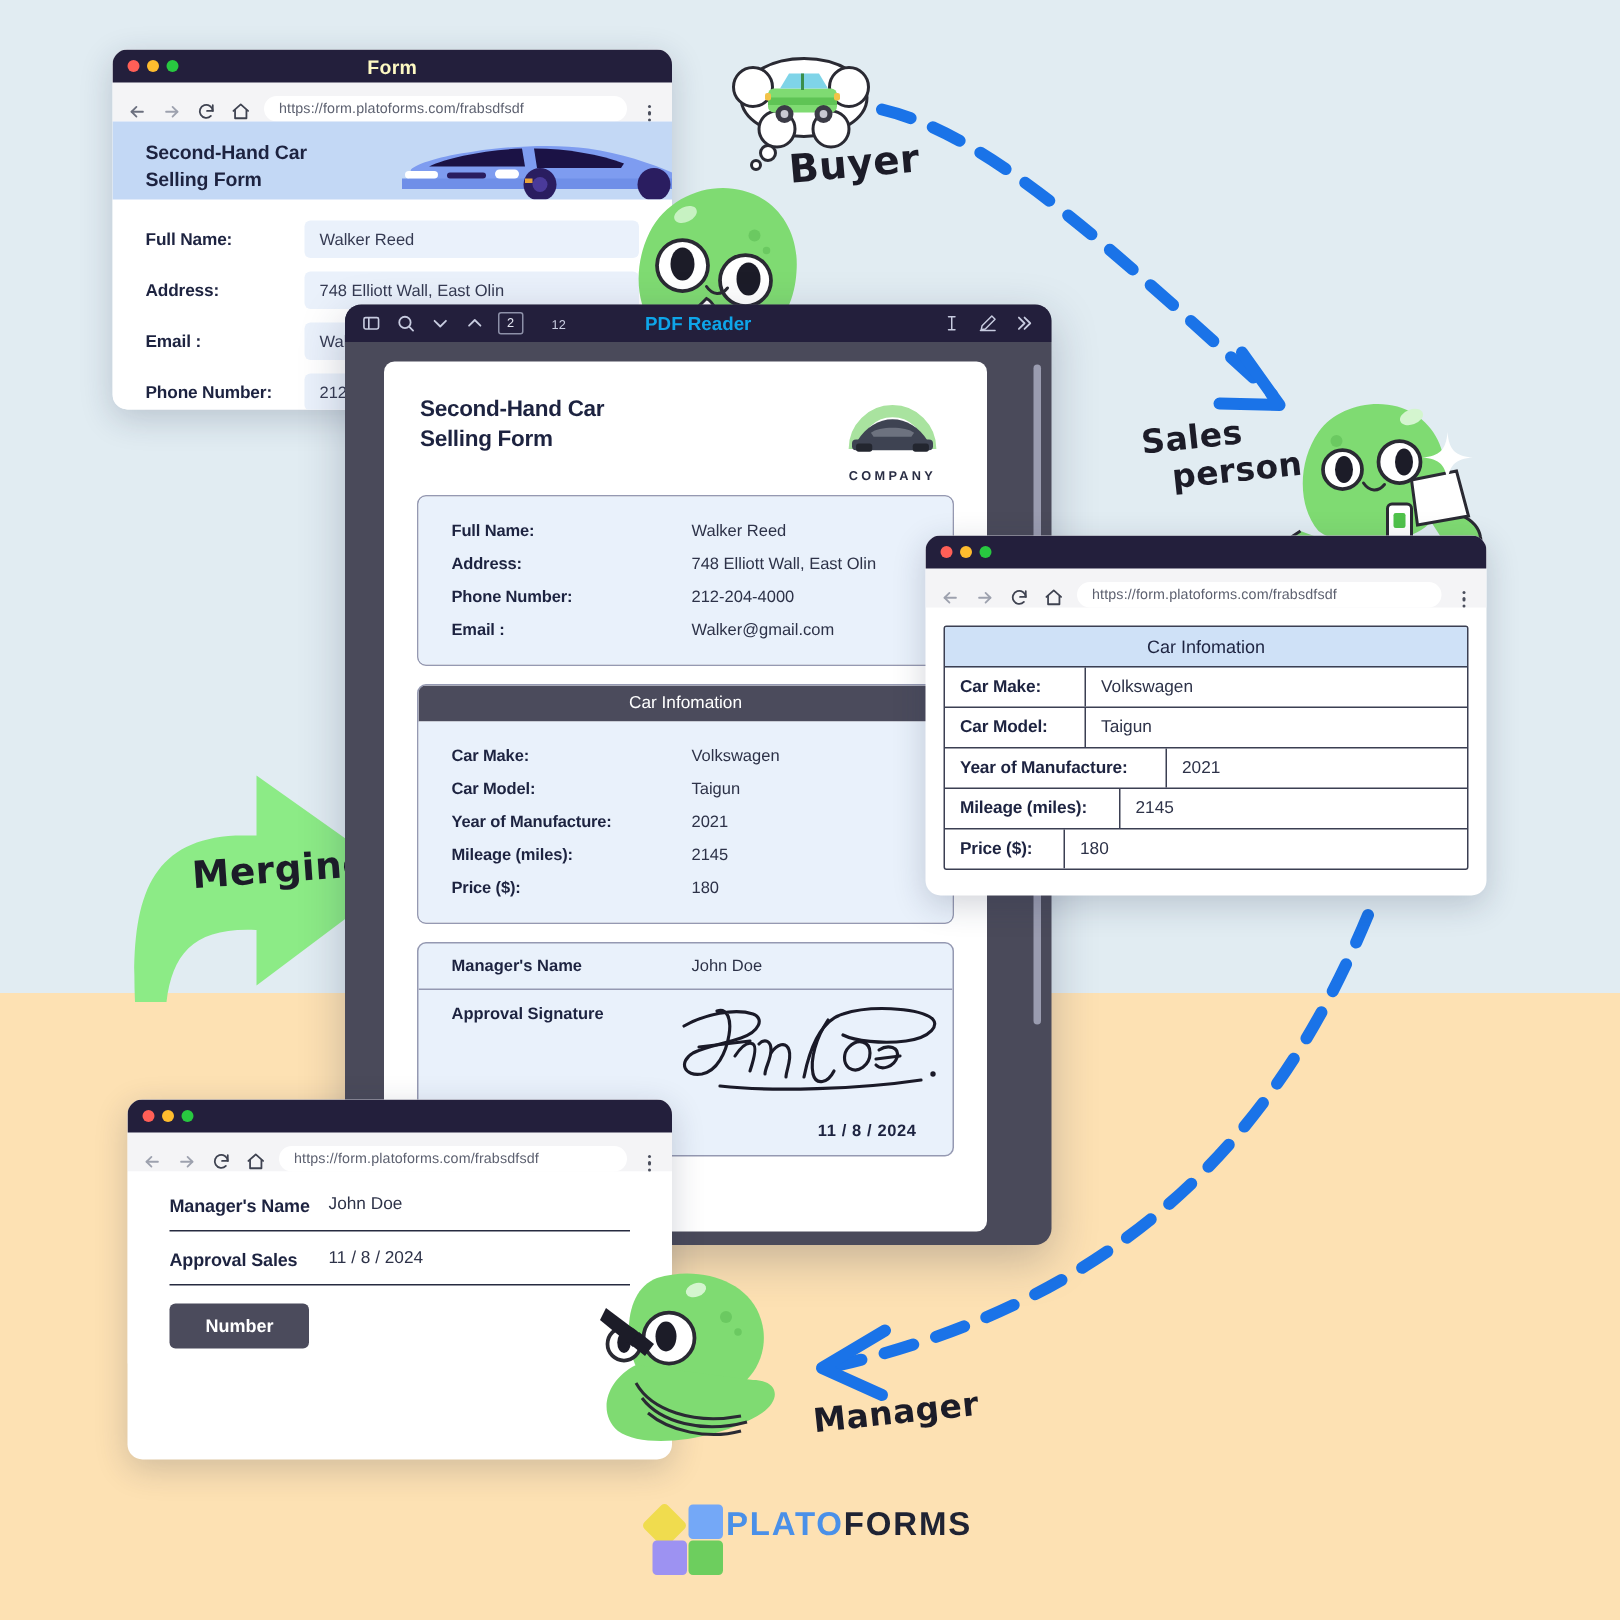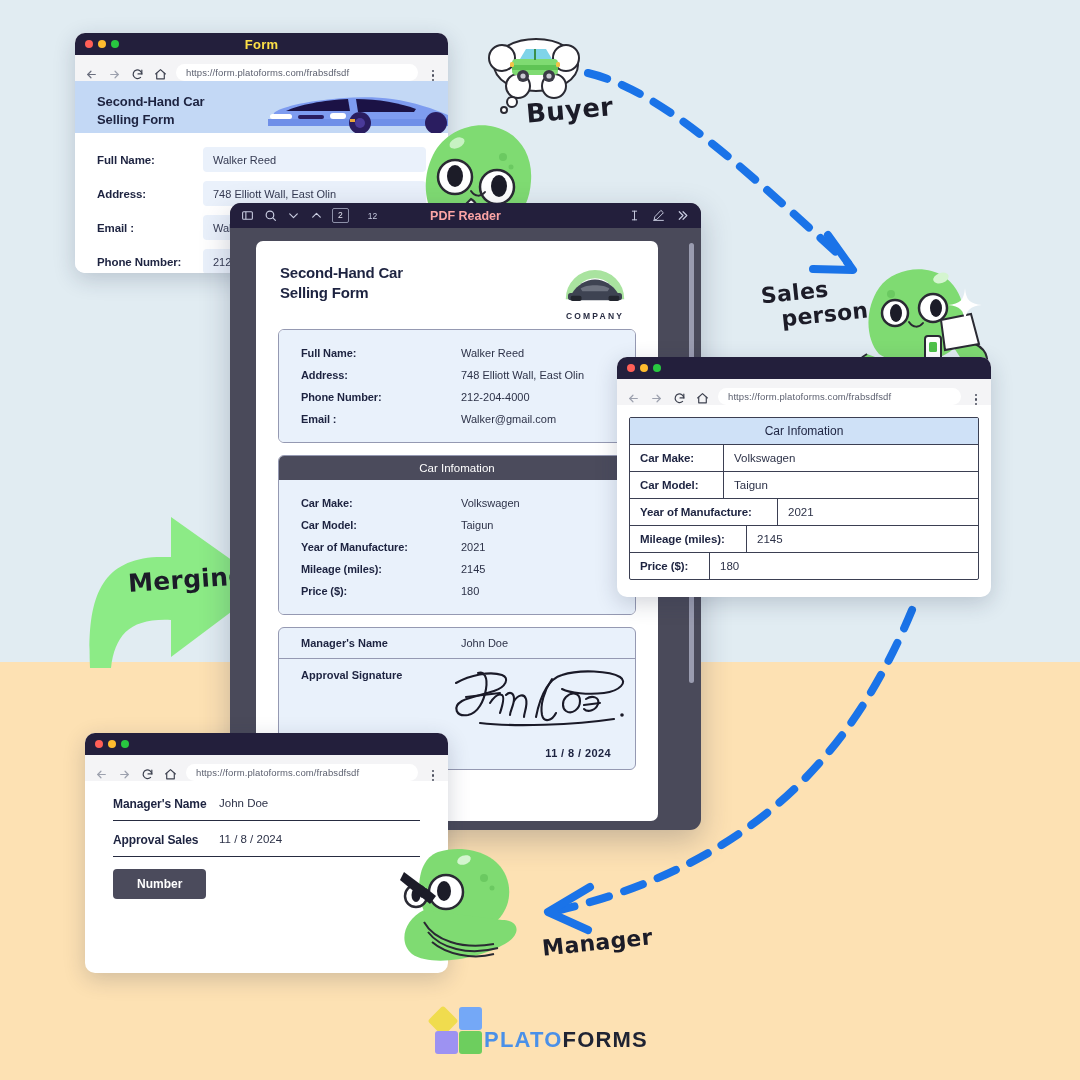--- a/index.html
+++ b/index.html
@@ -15,21 +15,21 @@
   .bg-top { position:absolute; left:0; top:0; width:1080px; height:662px; background:#e1ecf2; }
   .bg-bottom { position:absolute; left:0; top:662px; width:1080px; height:418px; background:#fde1b3; }
 
   
   .win { position:absolute; border-radius:10px; overflow:hidden;
          box-shadow: 0 6px 22px rgba(30,40,70,.20); background:#fff; }
   .titlebar { background:#231f3c; height:22px; display:flex; align-items:center; padding:0 10px; position:relative;}
   .dots { display:flex; gap:5px; }
   .dot { width:8px; height:8px; border-radius:50%; }
   .dot.r{background:#ff5f57;} .dot.y{background:#febc2e;} .dot.g{background:#28c840;}
-  .title-center { position:absolute; left:0; right:0; text-align:center; color:#fde047;
+  .title-center { position:absolute; left:0; right:0; text-align:center; color:#fef9c3;
                   font-size:13px; font-weight:600; letter-spacing:.2px; pointer-events:none;}
   .navbar { background:#f4f4f6; height:26px; display:flex; align-items:flex-end; gap:9px; padding:0 9px; }
   .navico { width:14px; height:14px; color:#3f4351; display:flex; align-items:center; justify-content:center; flex:none;}
   .navico svg { width:13px; height:13px; display:block; }
   .urlbar { flex:1; background:#fff; border-radius:11px; height:17px; display:flex; align-items:center;
             padding:0 10px; font-size:9.5px; color:#5d6170; letter-spacing:.1px; }
   .kebab { width:12px; display:flex; flex-direction:column; align-items:center; gap:2px; flex:none; }
   .kebab i { width:2.5px; height:2.5px; background:#4a4e5c; border-radius:50%; display:block; }
 
   
@@ -44,21 +44,21 @@
   .finput { flex:1; background:#eaf1fb; border-radius:4px; height:25px; display:flex; align-items:center;
             padding:0 10px; font-size:11px; color:#353a52; }
 
   
   #win-pdf { left:230px; top:203px; width:471px; height:627px; background:#4a4a5a;
              border-radius:11px; box-shadow:0 10px 30px rgba(30,40,70,.25); overflow:hidden; position:absolute;}
   .pdf-bar { height:25px; background:#231f3c; display:flex; align-items:center; padding:0 10px; position:relative; }
   .pdf-tools-l { display:flex; align-items:center; gap:9px; color:#c8cce0; }
   .pdf-tools-r { position:absolute; right:12px; display:flex; align-items:center; gap:10px; color:#c8cce0; }
   .pdf-title { position:absolute; left:0; right:0; text-align:center; font-size:12.5px; font-weight:600;
-               color:#fca5a5; pointer-events:none; }
+               color:#0ea5e9; pointer-events:none; }
   .pagebox { border:1px solid #8d90a8; border-radius:2px; font-size:8.5px; color:#e3e5f1;
              padding:1px 5px; line-height:1.2; }
   .pagetot { font-size:8.5px; color:#c8cce0;margin-left:10px; }
   .pdf-page { position:absolute; left:26px; top:38px; width:402px; height:580px; background:#fff;
               border-radius:7px; overflow:hidden; }
   .pdf-scroll { position:absolute; right:7px; top:40px; width:5px; height:440px; background:#9a9cb0; border-radius:3px;}
   .pdf-head { display:flex; justify-content:space-between; align-items:flex-start; padding:22px 24px 8px 24px; }
   .pdf-head h1 { font-size:15px; font-weight:700; color:#1d2340; line-height:1.35; letter-spacing:-.2px;}
   .company { text-align:center; width:78px; }
   .company-name { font-size:8.5px; letter-spacing:2.2px; font-weight:700; color:#2a2e44; margin-top:2px;}
@@ -113,21 +113,21 @@
   #label-manager { left:542px; top:930px; font-size:22px; transform:rotate(-6deg); }
   #label-merging { left:128px; top:565px; font-size:25px; transform:rotate(-4deg); color:#1c1c28; }
 
   .arrow-svg { position:absolute; pointer-events:none; }
   #arrow-top { left:570px; top:55px; width:320px; height:250px; }
   #arrow-bottom { left:500px; top:585px; width:450px; height:355px; }
   #merge-arrow { left:85px; top:505px; width:215px; height:165px; }
 
   
   #footer-logo { position:absolute; left:432px; top:1003px; width:216px; height:50px;
-                 display:flex; align-items:flex-end; gap:14px; }
+                 display:flex; align-items:flex-start; gap:14px; }
   .logo-squares { position:relative; width:54px; height:46px; }
   .sq { position:absolute; width:23px; height:23px; border-radius:3px; }
   .sq.yellow { left:0; top:3px; background:#f0dc4e; transform:rotate(45deg); width:22px; height:22px; }
   .sq.blue   { left:27px; top:0px; background:#74a8f7; }
   .sq.purple { left:3px; top:24px; background:#9d92f2; }
   .sq.green  { left:27px; top:24px; background:#6dce5e; }
   .logo-text { font-size:22px; font-weight:700; letter-spacing:1.2px; }
   .logo-text .plato { color:#4a90e8; }
   .logo-text .forms { color:#1f2333; }
 </style>

